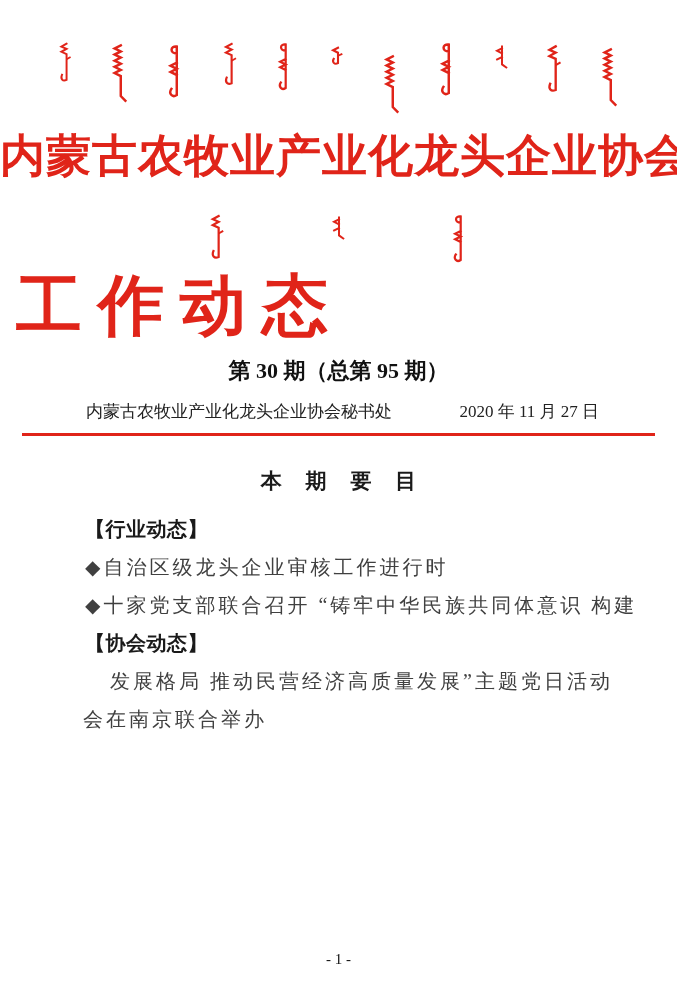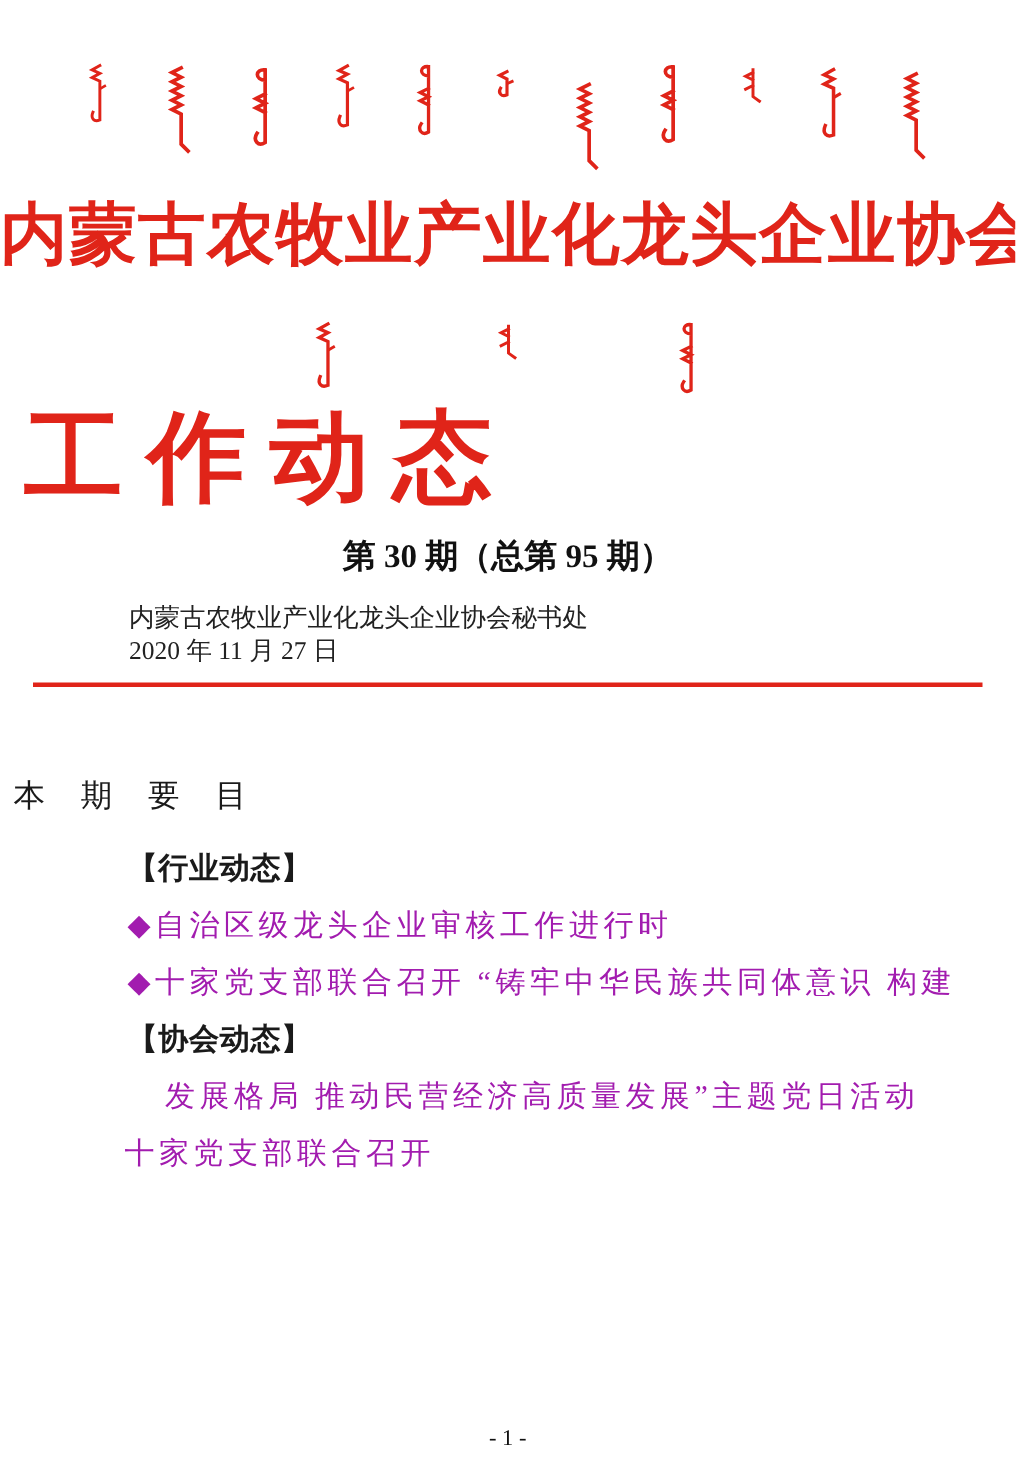--- a/index.html
+++ b/index.html
@@ -69,48 +69,48 @@
   
   .pub-line {
     margin-top: 17px;
     padding: 0 78px 0 86px;
     display: flex;
     justify-content: space-between;
     align-items: baseline;
     font-size: 17px;
     line-height: 22px;
     color: #222222;
-    flex-direction: column;
   }
   .red-rule {
     margin: 10px 22px 0 22px;
     height: 3px;
     background: #e02419;
     border: none;
   }
   
   .toc-title {
-    margin-top: 60px;
+    margin-top: 32px;
+    text-align: center;
     font-size: 21px;
     line-height: 26px;
-    font-weight: normal;
+    font-weight: bold;
     letter-spacing: 9px;
     text-indent: 9px;
     color: #1a1a1a;
     font-family: "Liberation Sans", "DejaVu Sans", sans-serif;
   }
   .toc {
     margin: 16px 0 0 85px;
   }
   .toc-line {
     font-size: 20px;
     line-height: 38px;
     height: 38px;
     white-space: nowrap;
-    color: #a21caf;
+    color: #404040;
   }
   .toc-line.section {
     font-weight: bold;
     color: #1a1a1a;
     letter-spacing: 0.5px;
     font-family: "Liberation Sans", "DejaVu Sans", sans-serif;
   }
   .toc-line.item {
     letter-spacing: 3px;
     font-family: "Liberation Serif", "DejaVu Serif", serif;
@@ -221,18 +221,18 @@
   <div class="red-rule"></div>
 
   <div class="toc-title">本 期 要 目</div>
 
   <div class="toc">
     <div class="toc-line section">【行业动态】</div>
     <div class="toc-line item">◆自治区级龙头企业审核工作进行时</div>
     <div class="toc-line item">◆十家党支部联合召开 “铸牢中华民族共同体意识 构建</div>
     <div class="toc-line section">【协会动态】</div>
     <div class="toc-line item indent">发展格局 推动民营经济高质量发展”主题党日活动</div>
-    <div class="toc-line item outdent">十家党支部联合召开</div>
+    <div class="toc-line item outdent">会在南京联合举办</div>
   </div>
 
   <div class="page-number">- 1 -</div>
 
 </div>
 
 </body></html>

